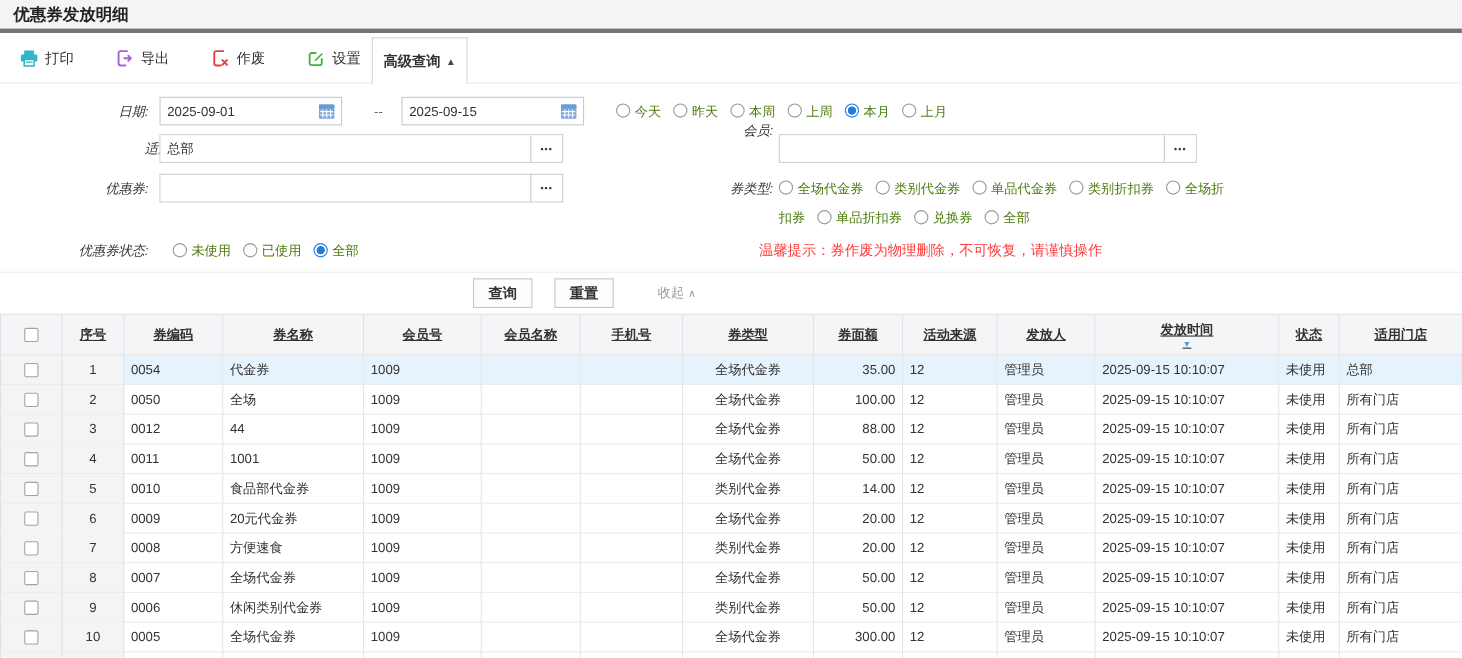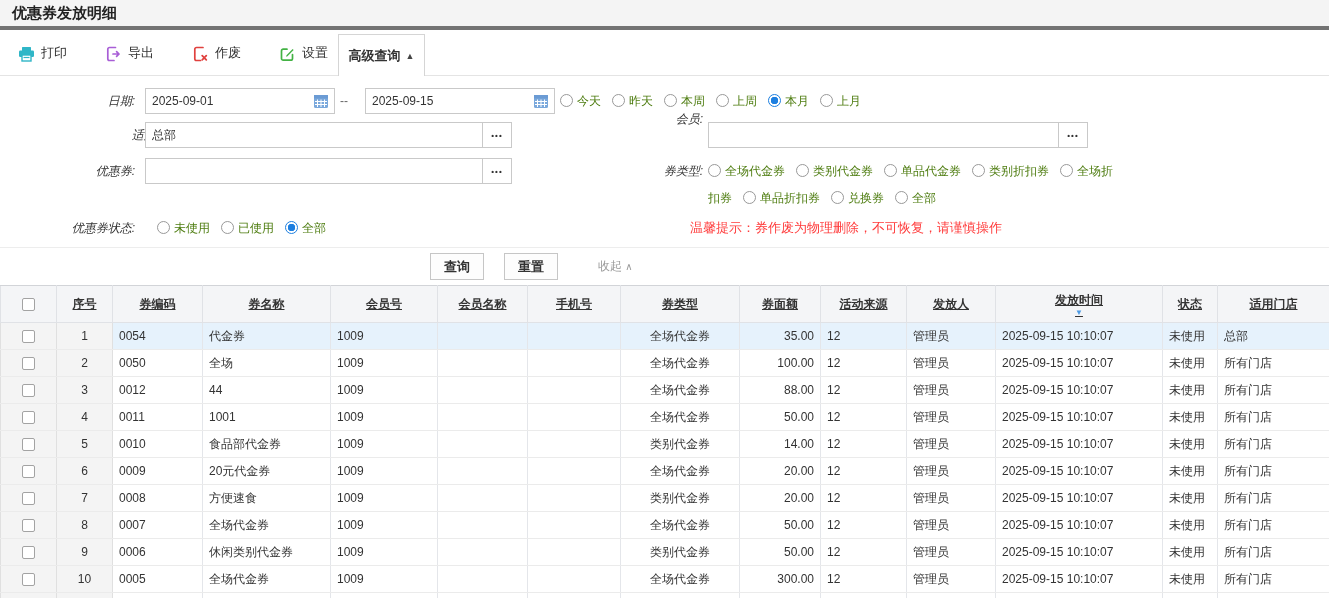--- a/index.html
+++ b/index.html
@@ -15,38 +15,38 @@
     display:flex; align-items:center; padding-left:12px;
     font-size:15px; font-weight:bold; color:#222;
   }
   
   .toolbar {
     height:46px; border-bottom:1px solid #e4e4e4;
     display:flex; align-items:center; padding-left:18px; position:relative;
     background:#fff;
   }
   .tbtn {
-    display:flex; align-items:flex-end; gap:6px; margin-right:38px;
+    display:flex; align-items:center; gap:6px; margin-right:38px;
     font-size:13px; color:#333; cursor:pointer; white-space:nowrap;font-family:Liberation Mono, monospace;
   }
   .tbtn svg { display:block; }
   .adv-tab {
     position:absolute; left:290px; top:4px; width:87px; height:42px;
     border:1px solid #d5d5d5; border-bottom:none; background:#fff; z-index:2;
     display:flex; align-items:center; justify-content:center; gap:5px;
     font-size:13px; font-weight:bold; color:#333; cursor:pointer;margin-left:48px;
   }
   .adv-tab .caret { font-size:9px; color:#444; }
   
   .panel { position:relative; height:209px; background:#fff; }
   .flabel {
     position:absolute; width:135px; text-align:right; line-height:26px;
     color:#333; white-space:nowrap;font-style:italic;
   }
-  .dwrap { position:absolute; width:190px; height:26px; }
+  .dwrap { position:absolute; width:166px; height:26px; }
   .dwrap input {
     width:100%; height:26px; border:1px solid #c9c9c9; background:#fff;
     font:12px "Liberation Sans","DejaVu Sans",sans-serif; color:#333;
     padding:0 30px 0 6px; outline:none;
   }
   .cal { position:absolute; right:5px; top:4px; cursor:pointer; }
   .sep { position:absolute; line-height:26px; color:#666; }
   .pwrap {
     position:absolute; height:26px; border:1px solid #c9c9c9; background:#fff;
     display:flex; align-items:stretch;

